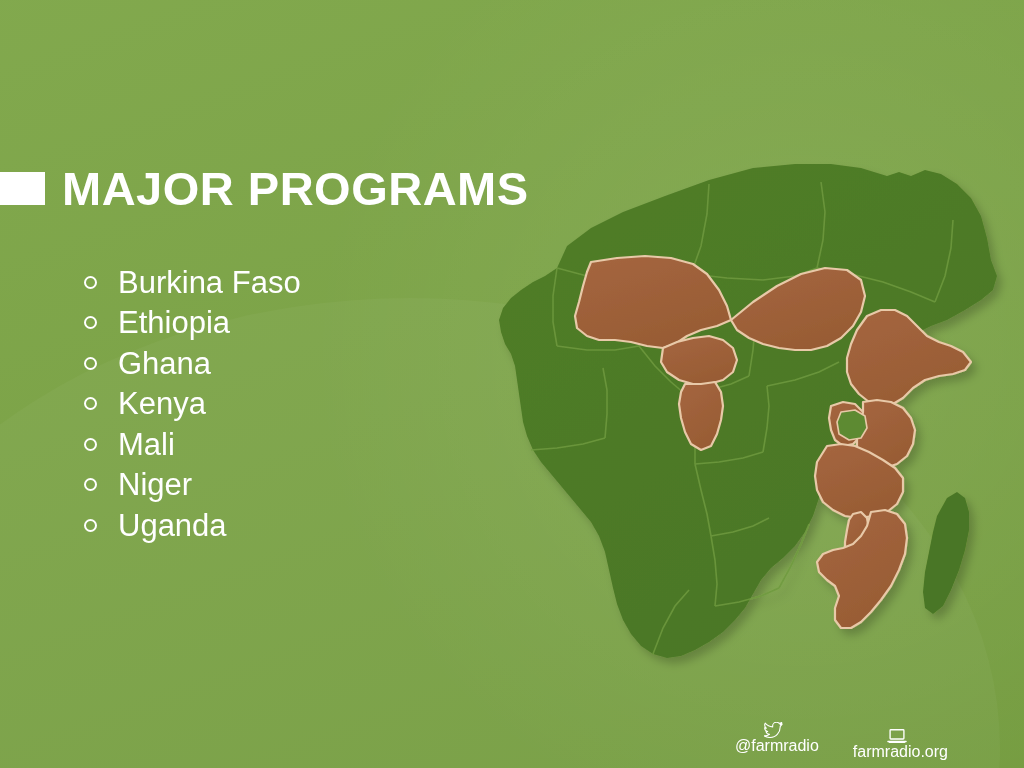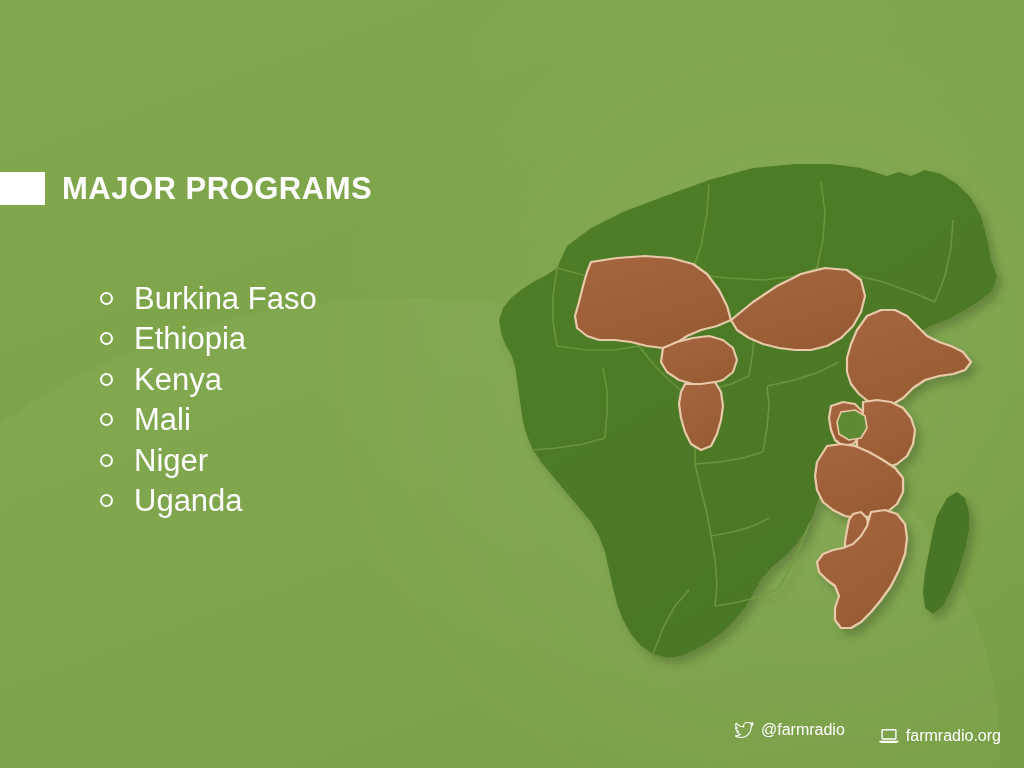--- a/index.html
+++ b/index.html
@@ -49,33 +49,33 @@
   }
   #title-marker {
     width: 45px;
     height: 33px;
     background: #ffffff;
     flex: 0 0 auto;
   }
   #title-text {
     margin-left: 17px;
     color: #ffffff;
-    font-size: 31px;
+    font-size: 47px;
     font-weight: bold;
     letter-spacing: 0.5px;
     line-height: 1;
     white-space: nowrap;
   }
 
   
   #country-list {
     position: absolute;
     left: 84px;
     top: 262px;
-    margin: 16px;
+    margin: 0;
     padding: 0;
     list-style: none;
   }
   #country-list li {
     display: flex;
     align-items: center;
     height: 40.5px;
   }
   .bullet-marker {
     width: 13px;
@@ -110,20 +110,21 @@
     left: 735px;
     top: 716px;
     display: flex;
     align-items: center;
     color: #ffffff;
   }
   .footer-item {
     display: flex;
     align-items: center;
     white-space: nowrap;
+    flex-direction: column;
   }
   .footer-item + .footer-item { margin-left: 34px; margin-top: 12px; }
   .footer-icon {
     display: inline-flex;
     align-items: center;
     justify-content: center;
     margin-right: 7px;
     flex: 0 0 auto;
   }
   .footer-label {
@@ -264,20 +265,24 @@
     <li>
       <span class="bullet-marker"></span>
       <span class="bullet-label">Burkina Faso</span>
     </li>
     <li>
       <span class="bullet-marker"></span>
       <span class="bullet-label">Ethiopia</span>
     </li>
     <li>
       <span class="bullet-marker"></span>
+      <span class="bullet-label">Ghana</span>
+    </li>
+    <li>
+      <span class="bullet-marker"></span>
       <span class="bullet-label">Kenya</span>
     </li>
     <li>
       <span class="bullet-marker"></span>
       <span class="bullet-label">Mali</span>
     </li>
     <li>
       <span class="bullet-marker"></span>
       <span class="bullet-label">Niger</span>
     </li>

